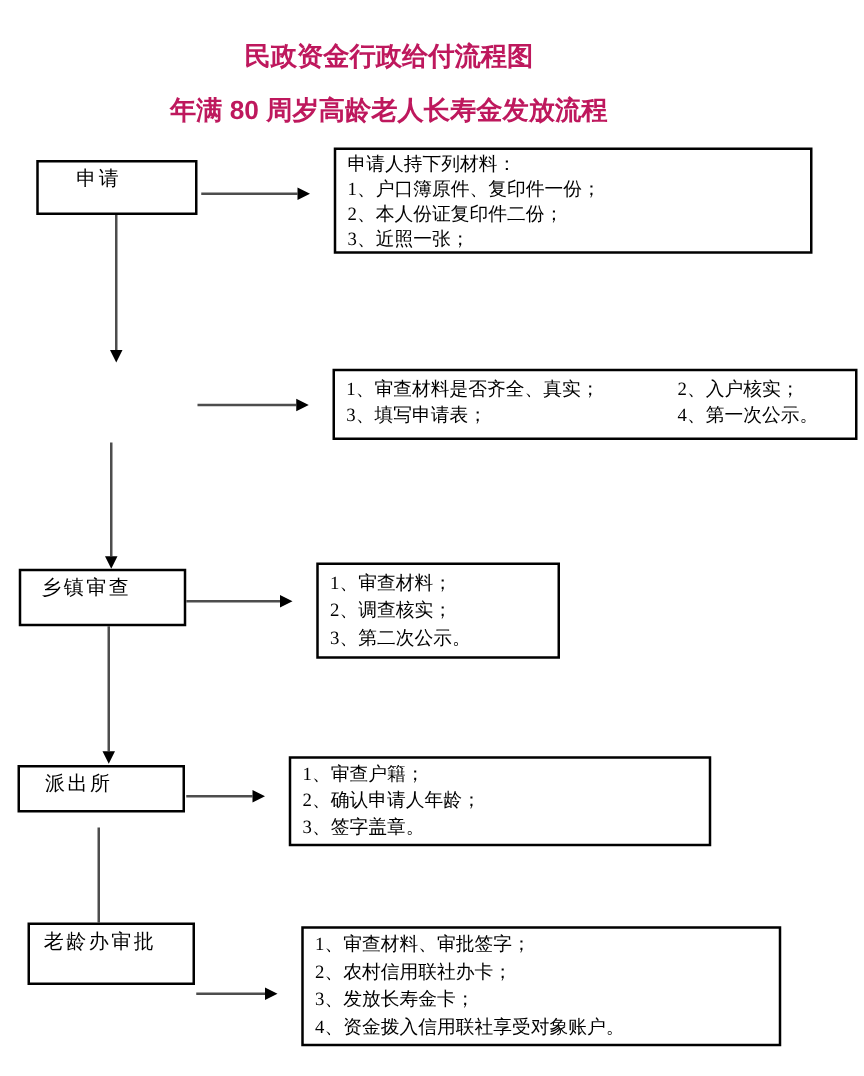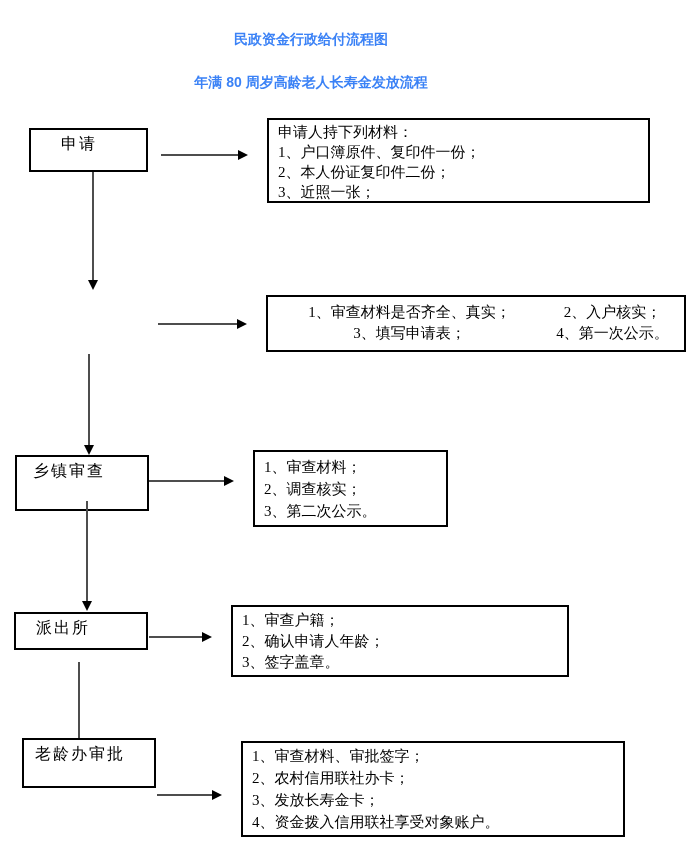--- a/index.html
+++ b/index.html
@@ -12,22 +12,22 @@
     font-family: "Liberation Serif", serif;
     overflow: hidden;
   }
   .title {
     position: absolute;
     left: 0;
     width: 622px;
     text-align: center;
     font-family: "Liberation Sans", sans-serif;
     font-weight: bold;
-    font-size: 14px;
-    color: #3b82f6;
+    font-size: 21px;
+    color: #be185d;
     white-space: nowrap;
   }
   #title-main { top: 31px; }
   #title-sub  { top: 74px; }
 
   .step-box {
     position: absolute;
     box-sizing: border-box;
     border: 2px solid #000000;
     background: #ffffff;
@@ -40,21 +40,21 @@
     position: absolute;
     box-sizing: border-box;
     border: 2px solid #000000;
     background: #ffffff;
     font-size: 15px;
     line-height: 20px;
     padding: 2px 1px 0 9px;
     margin-left: 19px;
   }
   .detail-body { white-space: pre-line; }
-  .two-col { display: flex; text-align: center; }
+  .two-col { display: flex; }
   .two-col .col-left  { width: 265px; white-space: pre-line; }
   .two-col .col-right { flex: 1; white-space: pre-line; }
 
   .h-arrow { position: absolute; height: 2px; background: #4d4d4d; }
   .h-arrow::after {
     content: ""; position: absolute; right: -10px; top: -4px;
     width: 0; height: 0;
     border-left: 10px solid #000000;
     border-top: 5px solid transparent;
     border-bottom: 5px solid transparent;
@@ -69,21 +69,21 @@
   }
 </style>
 </head>
 <body>
 
 <div id="canvas">
 
   <div class="title" id="title-main">民政资金行政给付流程图</div>
   <div class="title" id="title-sub">年满 80 周岁高龄老人长寿金发放流程</div>
 
-  <div class="step-box" style="left:29px; top:128px; width:119px; height:44px; padding-left:30px;">
+  <div class="step-box" style="left:29px; top:128px; width:129px; height:44px; padding-left:30px;">
     <span>申请</span>
   </div>
   <div class="h-arrow" style="left:161px; top:154px; width:77px;"></div>
   <div class="detail-box" style="left:248px; top:118px; width:383px; height:85px;">
     <div class="detail-body">申请人持下列材料：
 1、户口簿原件、复印件一份；
 2、本人份证复印件二份；
 3、近照一张；</div>
   </div>
   <div class="v-arrow" style="left:92px; top:172px; height:108px;"></div>
@@ -92,21 +92,21 @@
   <div class="detail-box" style="left:247px; top:295px; width:420px; height:57px; padding-top:5px; line-height:21px;">
     <div class="two-col">
       <div class="col-left">1、审查材料是否齐全、真实；
 3、填写申请表；</div>
       <div class="col-right">2、入户核实；
 4、第一次公示。</div>
     </div>
   </div>
   <div class="v-arrow" style="left:88px; top:354px; height:91px;"></div>
 
-  <div class="step-box" style="left:15px; top:455px; width:134px; height:56px; padding-left:16px;">
+  <div class="step-box" style="left:15px; top:455px; width:134px; height:46px; padding-left:16px;">
     <span>乡镇审查</span>
   </div>
   <div class="h-arrow" style="left:149px; top:480px; width:75px;"></div>
   <div class="detail-box" style="left:234px; top:450px; width:195px; height:77px; padding-top:4px; line-height:22px;">
     <div class="detail-body">1、审查材料；
 2、调查核实；
 3、第二次公示。</div>
   </div>
   <div class="v-arrow" style="left:86px; top:501px; height:100px;"></div>
 

